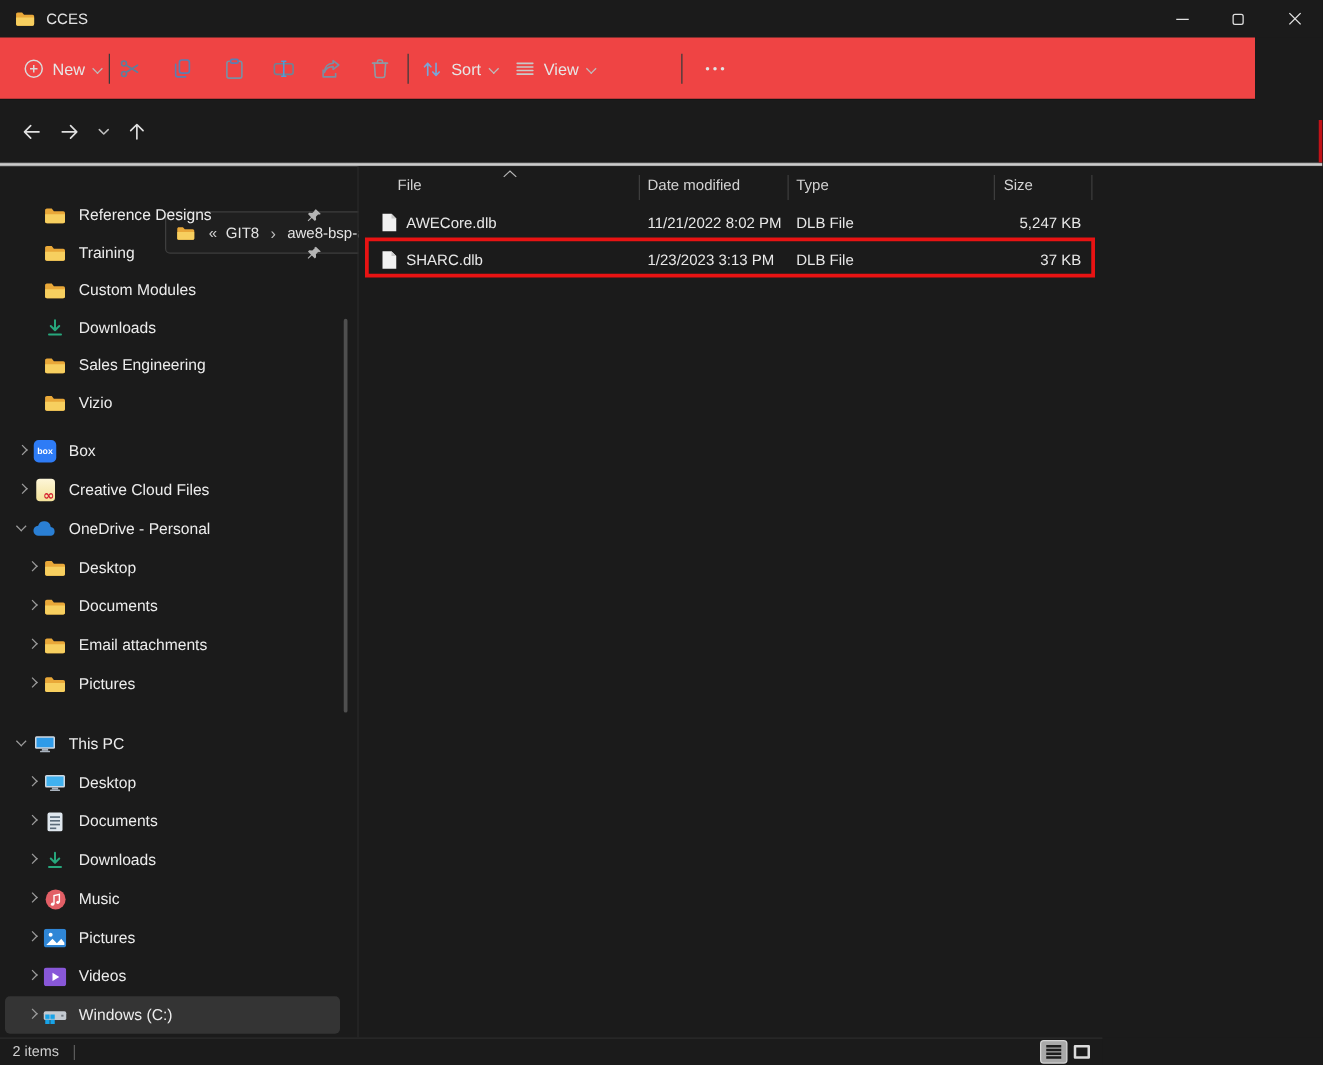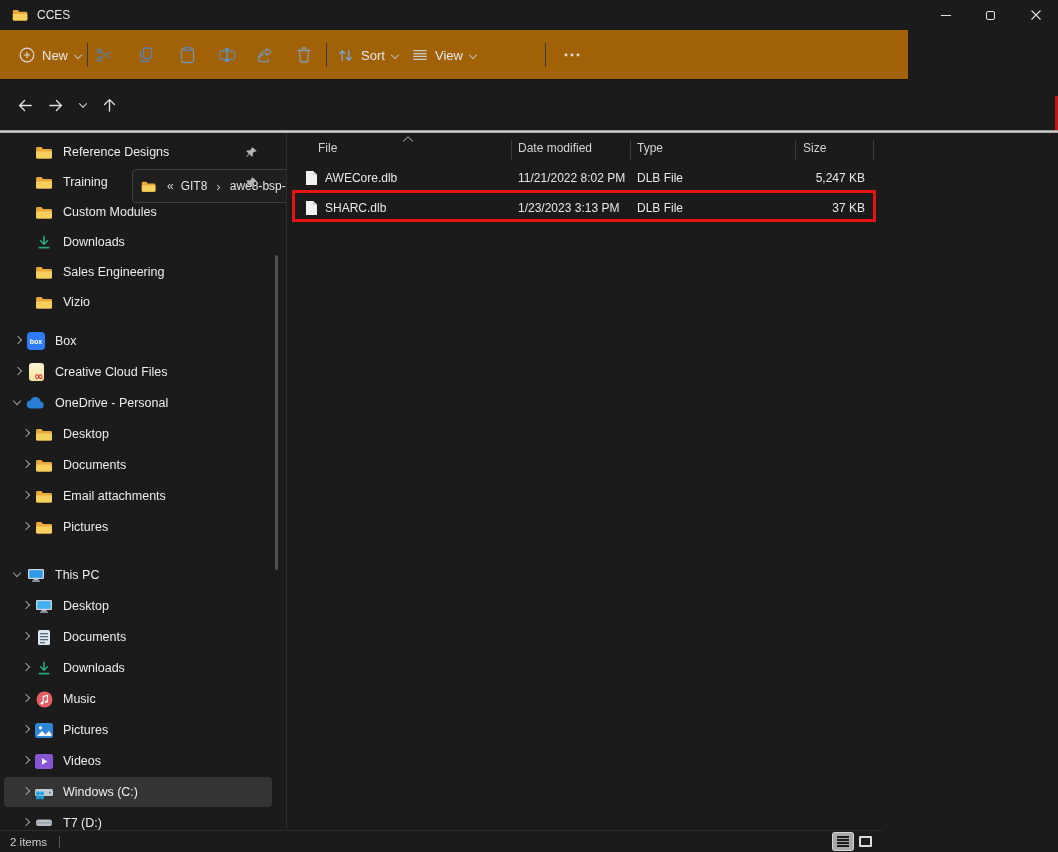--- a/index.html
+++ b/index.html
@@ -16,22 +16,22 @@
   .titlebar { position:absolute; left:0; top:0; width:1058px; height:30px;
     display:flex; align-items:center; background:#1b1b1b; }
   .titlebar .app-ico { margin-left:12px; }
   .titlebar .ttl { margin-left:8px; font-size:12px; color:#e4e4e4; }
   .wincontrols { position:absolute; right:0; top:0; height:30px; display:flex; }
   .wc { width:45px; height:30px; display:flex; align-items:center; justify-content:center; }
   .wc-min { width:10px; height:1px; background:#e2e2e2; }
   .wc-max { width:9px; height:9px; border:1px solid #e2e2e2; border-radius:2px; }
 
   
-  .toolbar { position:absolute; left:0; top:30px; width:908px; height:50px;
-    background:#a16207; border-bottom:1px solid #141414; }
+  .toolbar { position:absolute; left:0; top:30px; width:1004px; height:50px;
+    background:#ef4444; border-bottom:1px solid #141414; }
   .tb-item { position:absolute; top:7px; height:36px; display:flex; align-items:center;
     gap:6px; border-radius:4px; padding:0 6px; color:#e6e6e6; font-size:13px; }
   .tb-divider { position:absolute; top:13px; width:1px; height:24px; background:#3a3a3a; }
   .tb-icobtn { position:absolute; top:8px; width:36px; height:34px; display:flex;
     align-items:center; justify-content:center; border-radius:4px; }
   .chev-small { width:9px; height:9px; position:relative; }
   .chev-small::before { content:''; position:absolute; left:1px; top:1px; width:5px; height:5px;
     border-right:1.3px solid #bdbdbd; border-bottom:1.3px solid #bdbdbd; transform:rotate(45deg); }
 
   
@@ -53,21 +53,21 @@
   .searchbox input::placeholder { color:#8a8a8a; }
 
   .brightline { position:absolute; left:0; top:130px; width:1058px; height:3px;
     background:linear-gradient(#6f6f6f,#d9d9d9 40%,#9a9a9a); }
   .red-sliver { position:absolute; right:0; top:96px; width:3px; height:34px; background:#c31218; }
 
   
   .sidebar { position:absolute; left:0; top:133px; width:286px; height:697px; overflow:hidden; }
   .sidebar-divider { position:absolute; left:286px; top:133px; width:1px; height:697px; background:#2c2c2c; }
   .srow { position:absolute; left:4px; width:268px; height:30px; display:flex;
-    align-items:center; border-radius:4px; }
+    align-items:center; border-radius:4px;margin-top:20px; }
   .srow.sel { background:#343434; }
   .srow .lbl { margin-left:9px; color:#ececec; font-size:12.5px; white-space:nowrap; }
   .chevbox { width:16px; height:16px; flex:none; position:relative; }
   .chevbox.r::before { content:''; position:absolute; left:5px; top:4px; width:5px; height:5px;
     border-right:1.3px solid #9d9d9d; border-bottom:1.3px solid #9d9d9d; transform:rotate(-45deg); }
   .chevbox.d::before { content:''; position:absolute; left:4px; top:3px; width:5px; height:5px;
     border-right:1.3px solid #9d9d9d; border-bottom:1.3px solid #9d9d9d; transform:rotate(45deg); }
   .ind0 { padding-left:6px; } .ind1 { padding-left:14px;text-align:right; } .pinpad { padding-left:30px; }
   .pin { margin-left:auto; margin-right:14px; }
   .icobox { width:20px; height:18px; flex:none; display:flex; align-items:center; justify-content:center; }

